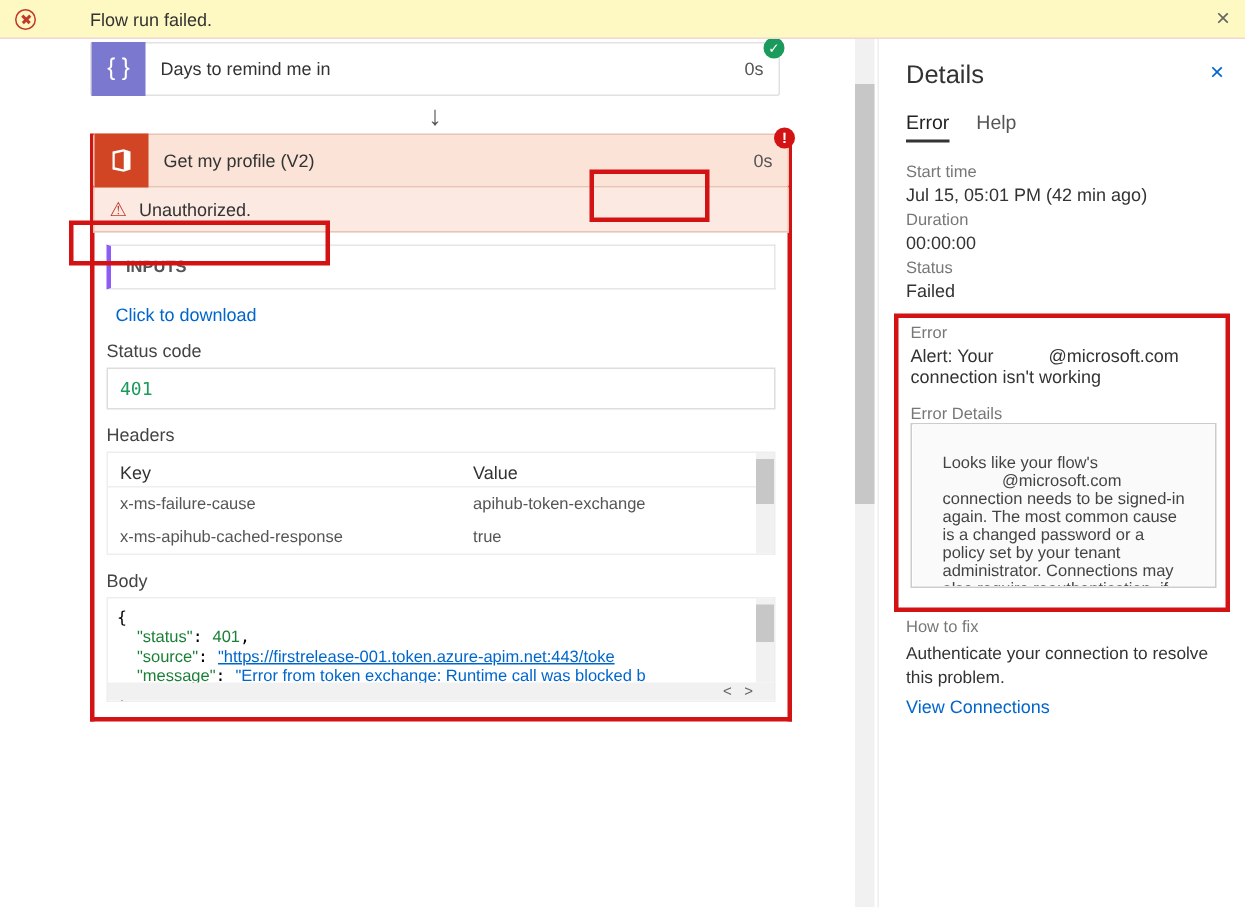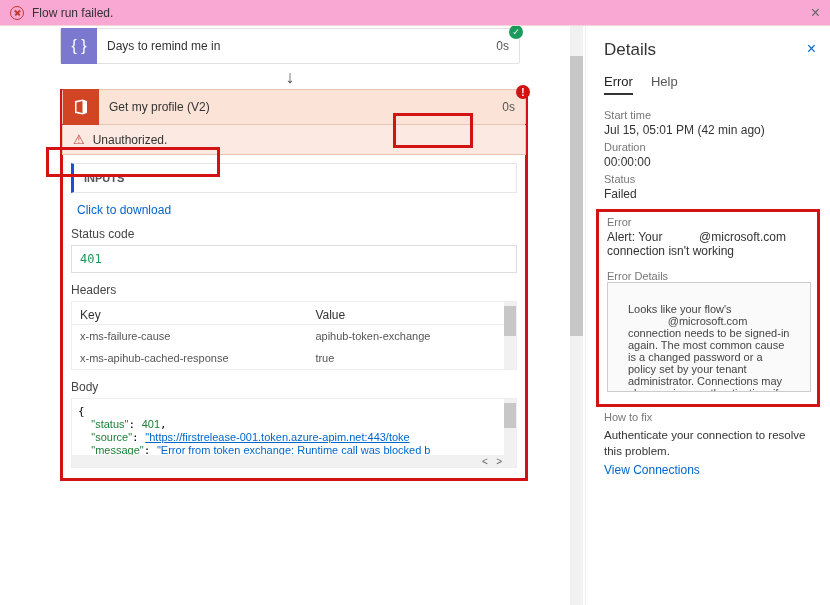--- a/index.html
+++ b/index.html
@@ -1,18 +1,18 @@
 <!DOCTYPE html>
 <html><head>
 <meta charset="utf-8">
 <style>
 * { box-sizing: border-box; margin: 0; padding: 0; font-family: "Segoe UI", Arial, sans-serif; }
 body { background: #fff; width: 830px; height: 605px; overflow: hidden; position: relative; }
 
-.alert-bar { background:#f9a8d4; border-bottom:1px solid #f3d6d6; height:26px; display:flex; align-items:center; padding:0 10px; font-size:12px; color:#333; }
+.alert-bar { background:#fef9c3; border-bottom:1px solid #f3d6d6; height:26px; display:flex; align-items:center; padding:0 10px; font-size:12px; color:#333;gap:28px; }
 .alert-bar .x-icon { width:14px; height:14px; border:1.5px solid #c0392b; border-radius:50%; margin-right:8px; position:relative; }
 .alert-bar .x-icon:before,.alert-bar .x-icon:after{content:"";position:absolute;left:2.5px;top:5.5px;width:7px;height:1.5px;background:#c0392b;}
 .alert-bar .x-icon:before{transform:rotate(45deg);} .alert-bar .x-icon:after{transform:rotate(-45deg);}
 .alert-bar .close { margin-left:auto; color:#666; font-size:16px; cursor:pointer; }
 
 .main { display:flex; height:579px; }
 .left { flex:1; padding:0 10px 10px 60px; overflow:hidden; position:relative; }
 .right { width:245px; border-left:1px solid #eee; padding:14px 14px 10px 18px; position:relative; }
 
 .step { display:flex; align-items:center; background:#fff; border:1px solid #e1e1e1; border-radius:2px; height:36px; position:relative; }
@@ -32,21 +32,21 @@
 .step2 .timing { height:100%; display:flex; align-items:center; }
 .step2 .badge { position:absolute; right:-5px; top:-5px; width:14px; height:14px; background:#d31313; border-radius:50%; color:#fff; font-size:10px; display:flex; align-items:center; justify-content:center; font-weight:bold; }
 
 .red-top-box { position:absolute; border:3px solid #d31313; height:35px; width:80px; right:55px; top:24px; z-index:5; }
 
 .unauth-row { background:#fbe9e2; border:1px solid #e8c4b3; border-top:none; height:30px; display:flex; align-items:center; padding-left:10px; font-size:12px; color:#333; margin:0 -1px; }
 .unauth-row .warn { color:#c0392b; margin-right:8px; font-size:13px; }
 .red-unauth { position:absolute; left:-14px; top:58px; width:174px; height:30px; border:3px solid #d31313; z-index:5; }
 
 .panel { background:#fff; margin:8px 8px 0 8px; border:1px solid #e6e6e6; }
-.panel.inputs { border-left:3px solid #1d4ed8; height:30px; display:flex; align-items:center; padding-left:10px; font-size:11px; font-weight:600; color:#555; }
+.panel.inputs { border-left:3px solid #8b5cf6; height:30px; display:flex; align-items:center; padding-left:10px; font-size:11px; font-weight:600; color:#555; }
 .dl-link { margin:10px 0 10px 14px; font-size:12px; color:#0066cc; cursor:pointer; }
 .panel.outputs-h { border-left:3px solid #d14424; height:30px; display:flex; align-items:center; padding-left:10px; font-size:11px; font-weight:600; color:#555; }
 
 .out-body { margin:8px 8px 0 8px; font-size:12px; }
 .out-body .sec-label { color:#444; margin:10px 0 4px 0; }
 .out-body .val-box { border:1px solid #ddd; padding:6px 8px; color:#1a9a5b; font-family:Consolas,monospace; font-size:12px; }
 
 .kv-head { display:flex; padding:6px 8px 2px 8px; font-size:12px; color:#333; border-bottom:1px solid #eee; }
 .kv-head .k { width:55%; font-weight:400; } .kv-head .v { width:45%; }
 .kv-row { display:flex; padding:5px 8px; font-size:11px; color:#555; }

